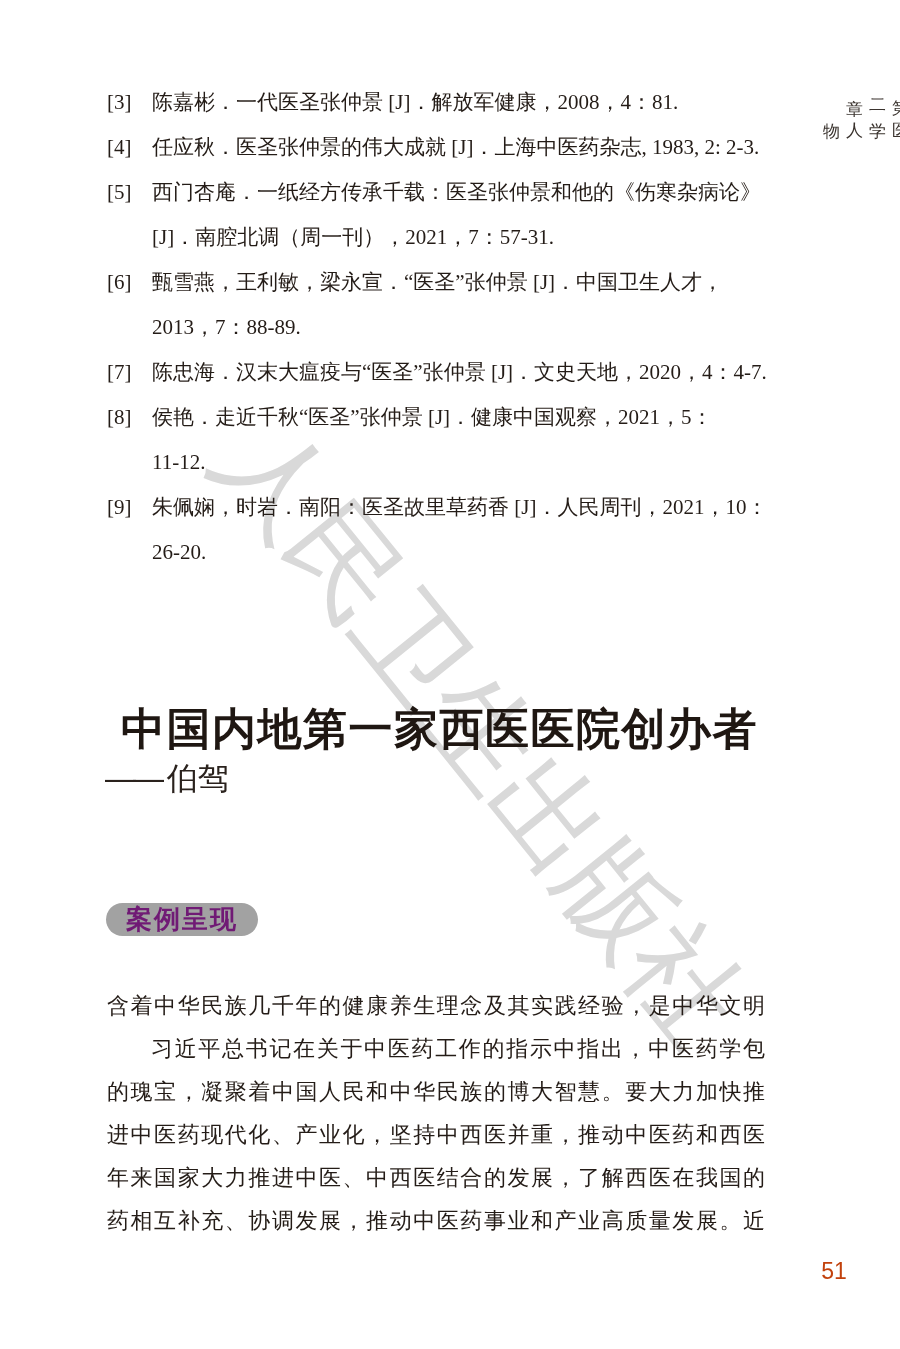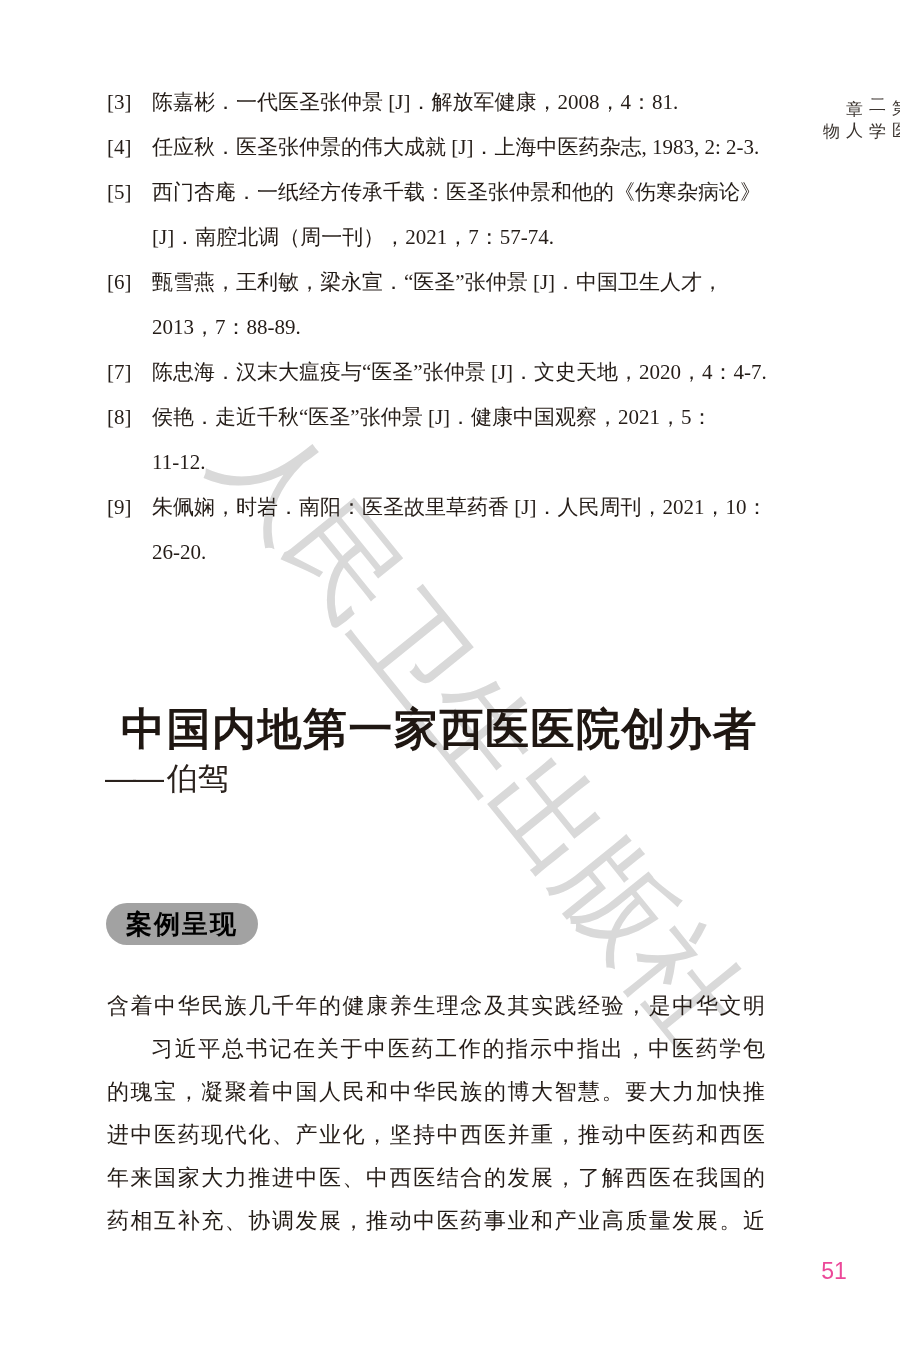--- a/index.html
+++ b/index.html
@@ -46,23 +46,23 @@
     position:absolute;left:105px;top:758px;
     font-size:31px;font-weight:500;
     font-family:"Liberation Sans","DejaVu Sans",sans-serif;
     color:#2a221d;
     display:flex;align-items:center;
   }
   .subtitle-dash{letter-spacing:-0.1em;margin-right:6px;}
   
   .case-badge{
     position:absolute;left:106px;top:903px;
-    height:42px;min-width:152px;
+    height:33px;min-width:152px;
     background:#a2a2a2;border-radius:21px;
-    color:#000000;
+    color:#701a75;
     font-family:"Liberation Sans","DejaVu Sans",sans-serif;
     font-size:26px;font-weight:700;letter-spacing:2px;
     display:flex;align-items:center;justify-content:center;
     padding:0 20px;box-sizing:border-box;
   }
   
   .body-text{
     position:absolute;left:107px;top:984px;width:658px;
     font-size:22px;line-height:43px;
   }
@@ -78,21 +78,21 @@
     font-family:"Liberation Sans","DejaVu Sans",sans-serif;
     font-size:17px;letter-spacing:3px;color:#3a332e;
     display:flex;gap:0;
   }
   .side-tab .section{margin-top:20px;}
   
   .page-number{
     position:absolute;left:808px;top:1258px;width:52px;
     text-align:center;
     font-family:"Liberation Sans","DejaVu Sans",sans-serif;
-    font-size:23px;color:#ec4899;
+    font-size:23px;color:#c2410c;
   }
 </style>
 </head>
 <body>
 
 <div class="page">
 
   <div class="watermark">人民卫生出版社</div>
 
   <div class="layer">
@@ -104,21 +104,21 @@
       </div>
       <div class="ref-line">
         <span class="ref-marker">[4]</span>
         <span class="ref-text">任应秋．医圣张仲景的伟大成就 [J]．上海中医药杂志, 1983, 2: 2-3.</span>
       </div>
       <div class="ref-line">
         <span class="ref-marker">[5]</span>
         <span class="ref-text">西门杏庵．一纸经方传承千载：医圣张仲景和他的《伤寒杂病论》</span>
       </div>
       <div class="ref-line cont">
-        <span class="ref-text">[J]．南腔北调（周一刊），2021，7：57-74.</span>
+        <span class="ref-text">[J]．南腔北调（周一刊），2021，7：57-31.</span>
       </div>
       <div class="ref-line">
         <span class="ref-marker">[6]</span>
         <span class="ref-text">甄雪燕，王利敏，梁永宣．“医圣”张仲景 [J]．中国卫生人才，</span>
       </div>
       <div class="ref-line cont">
         <span class="ref-text">2013，7：88-89.</span>
       </div>
       <div class="ref-line">
         <span class="ref-marker">[7]</span>

